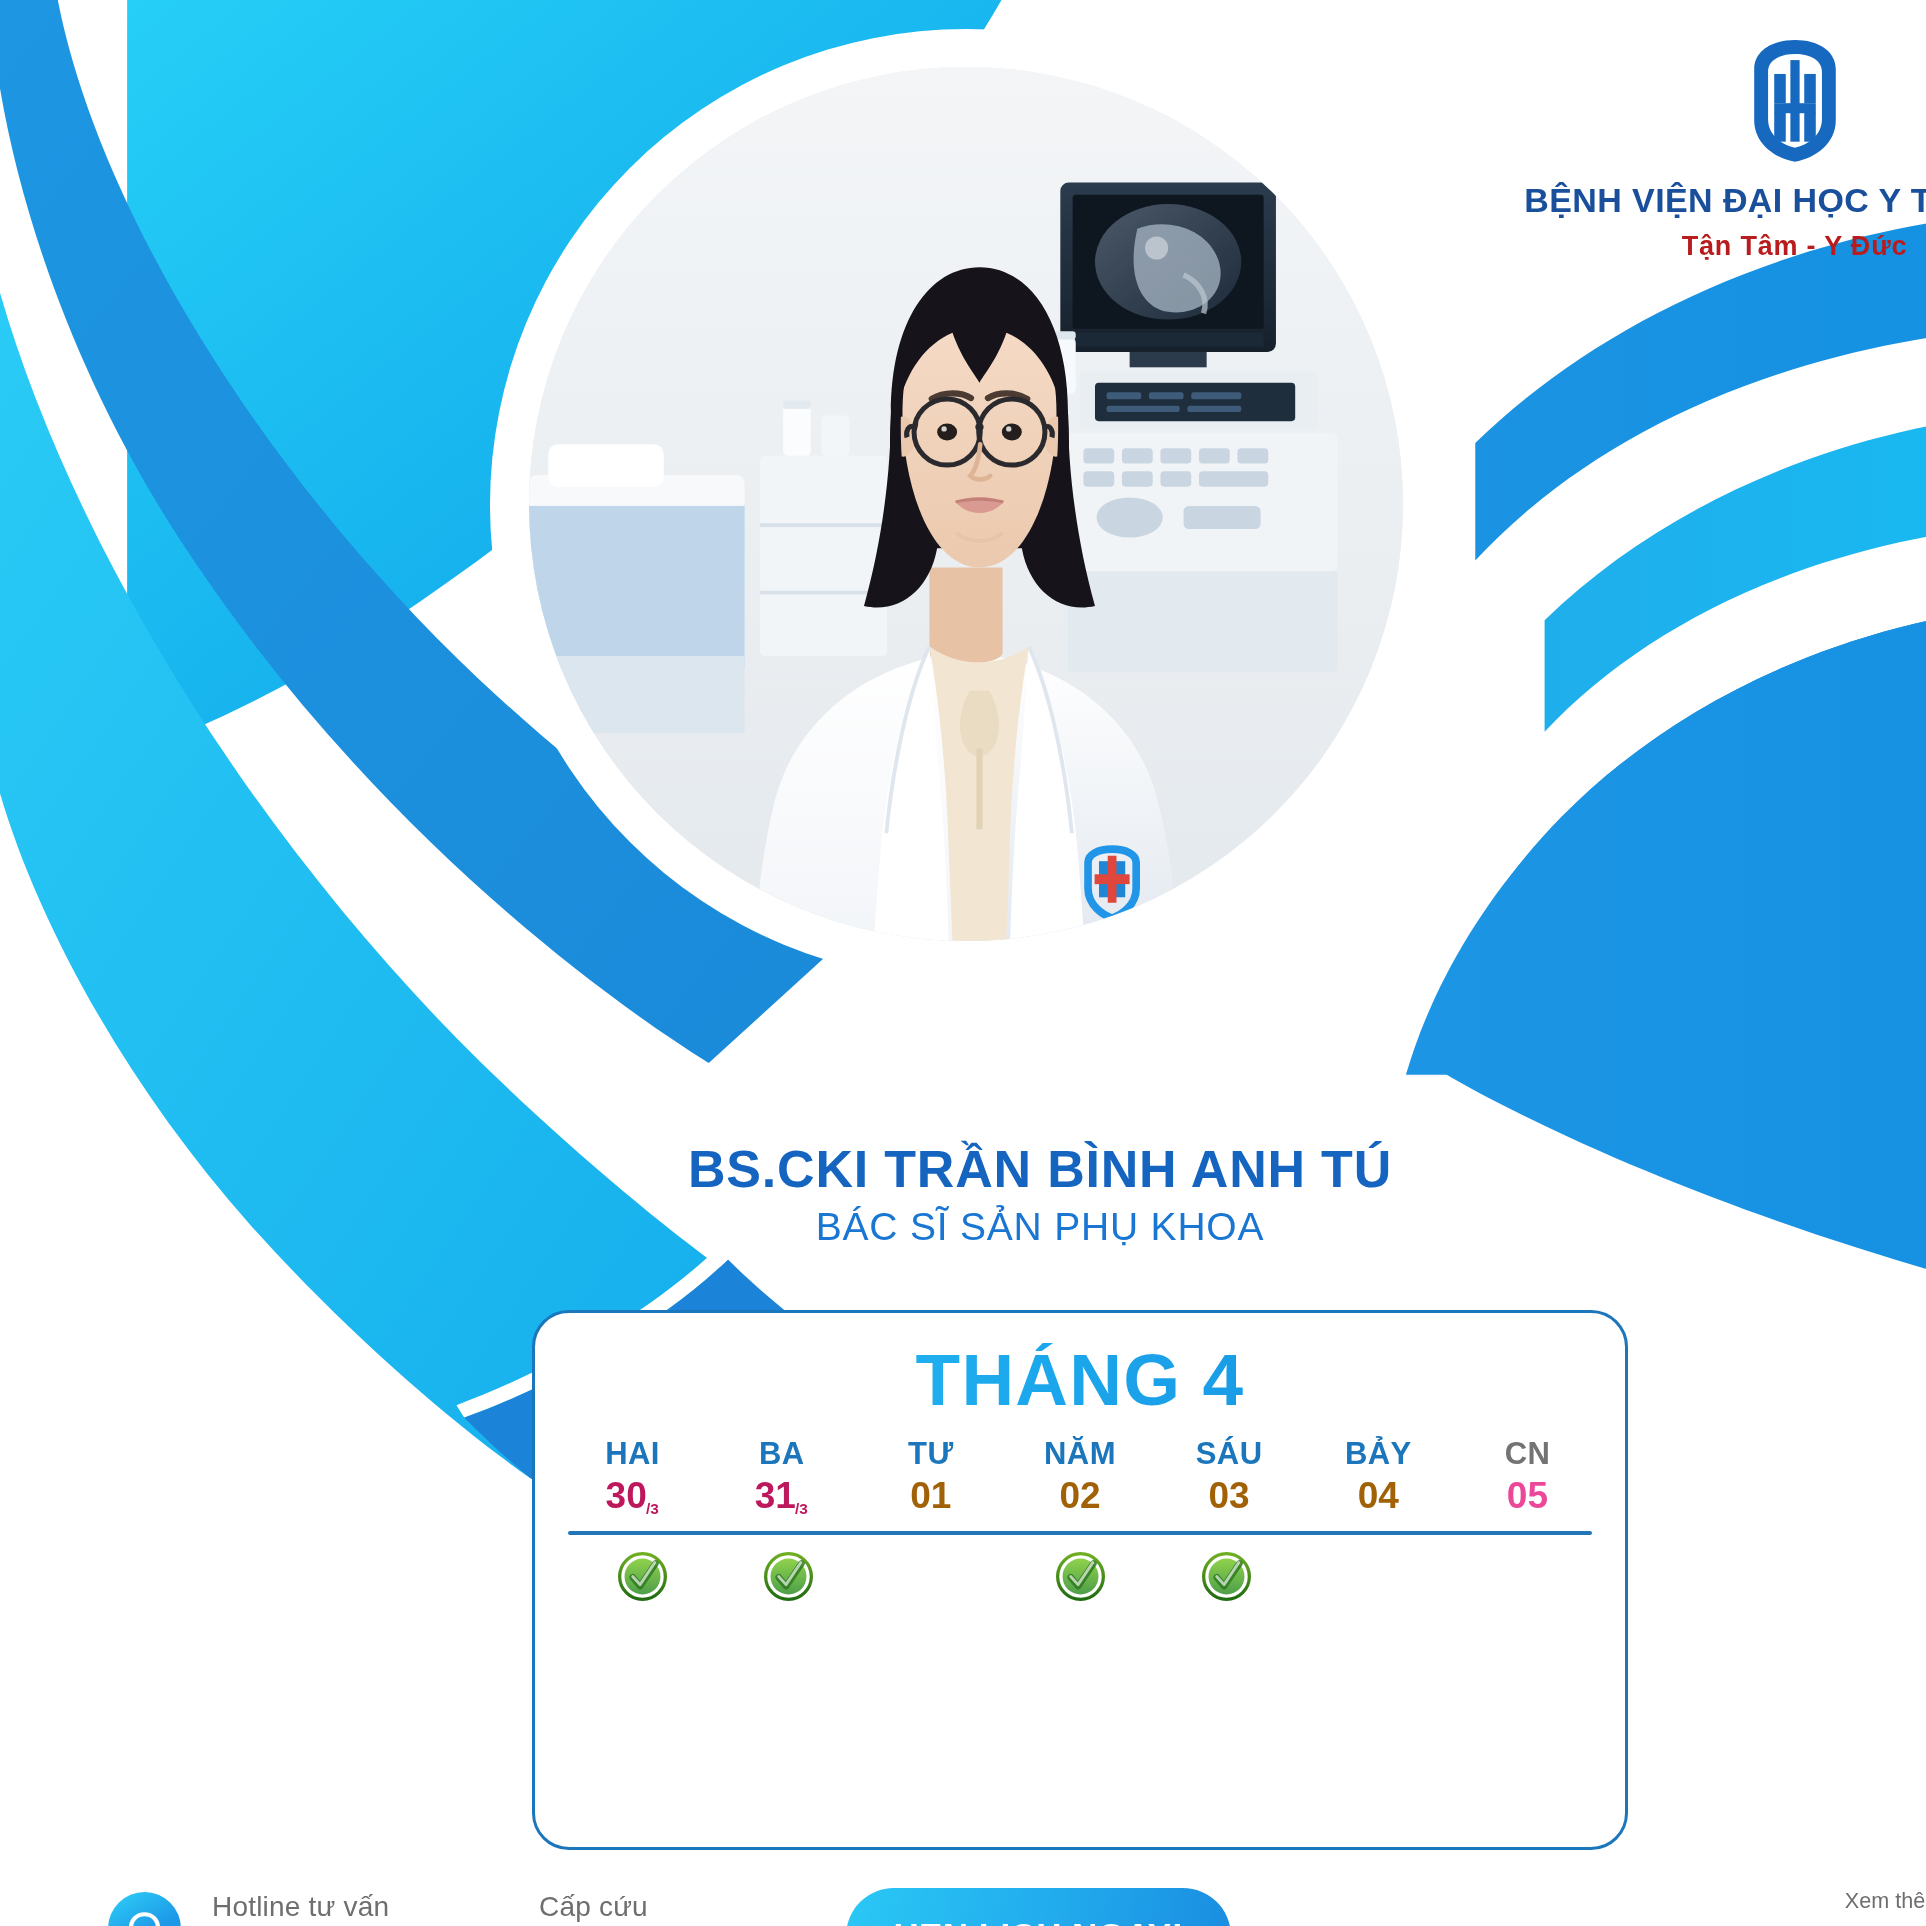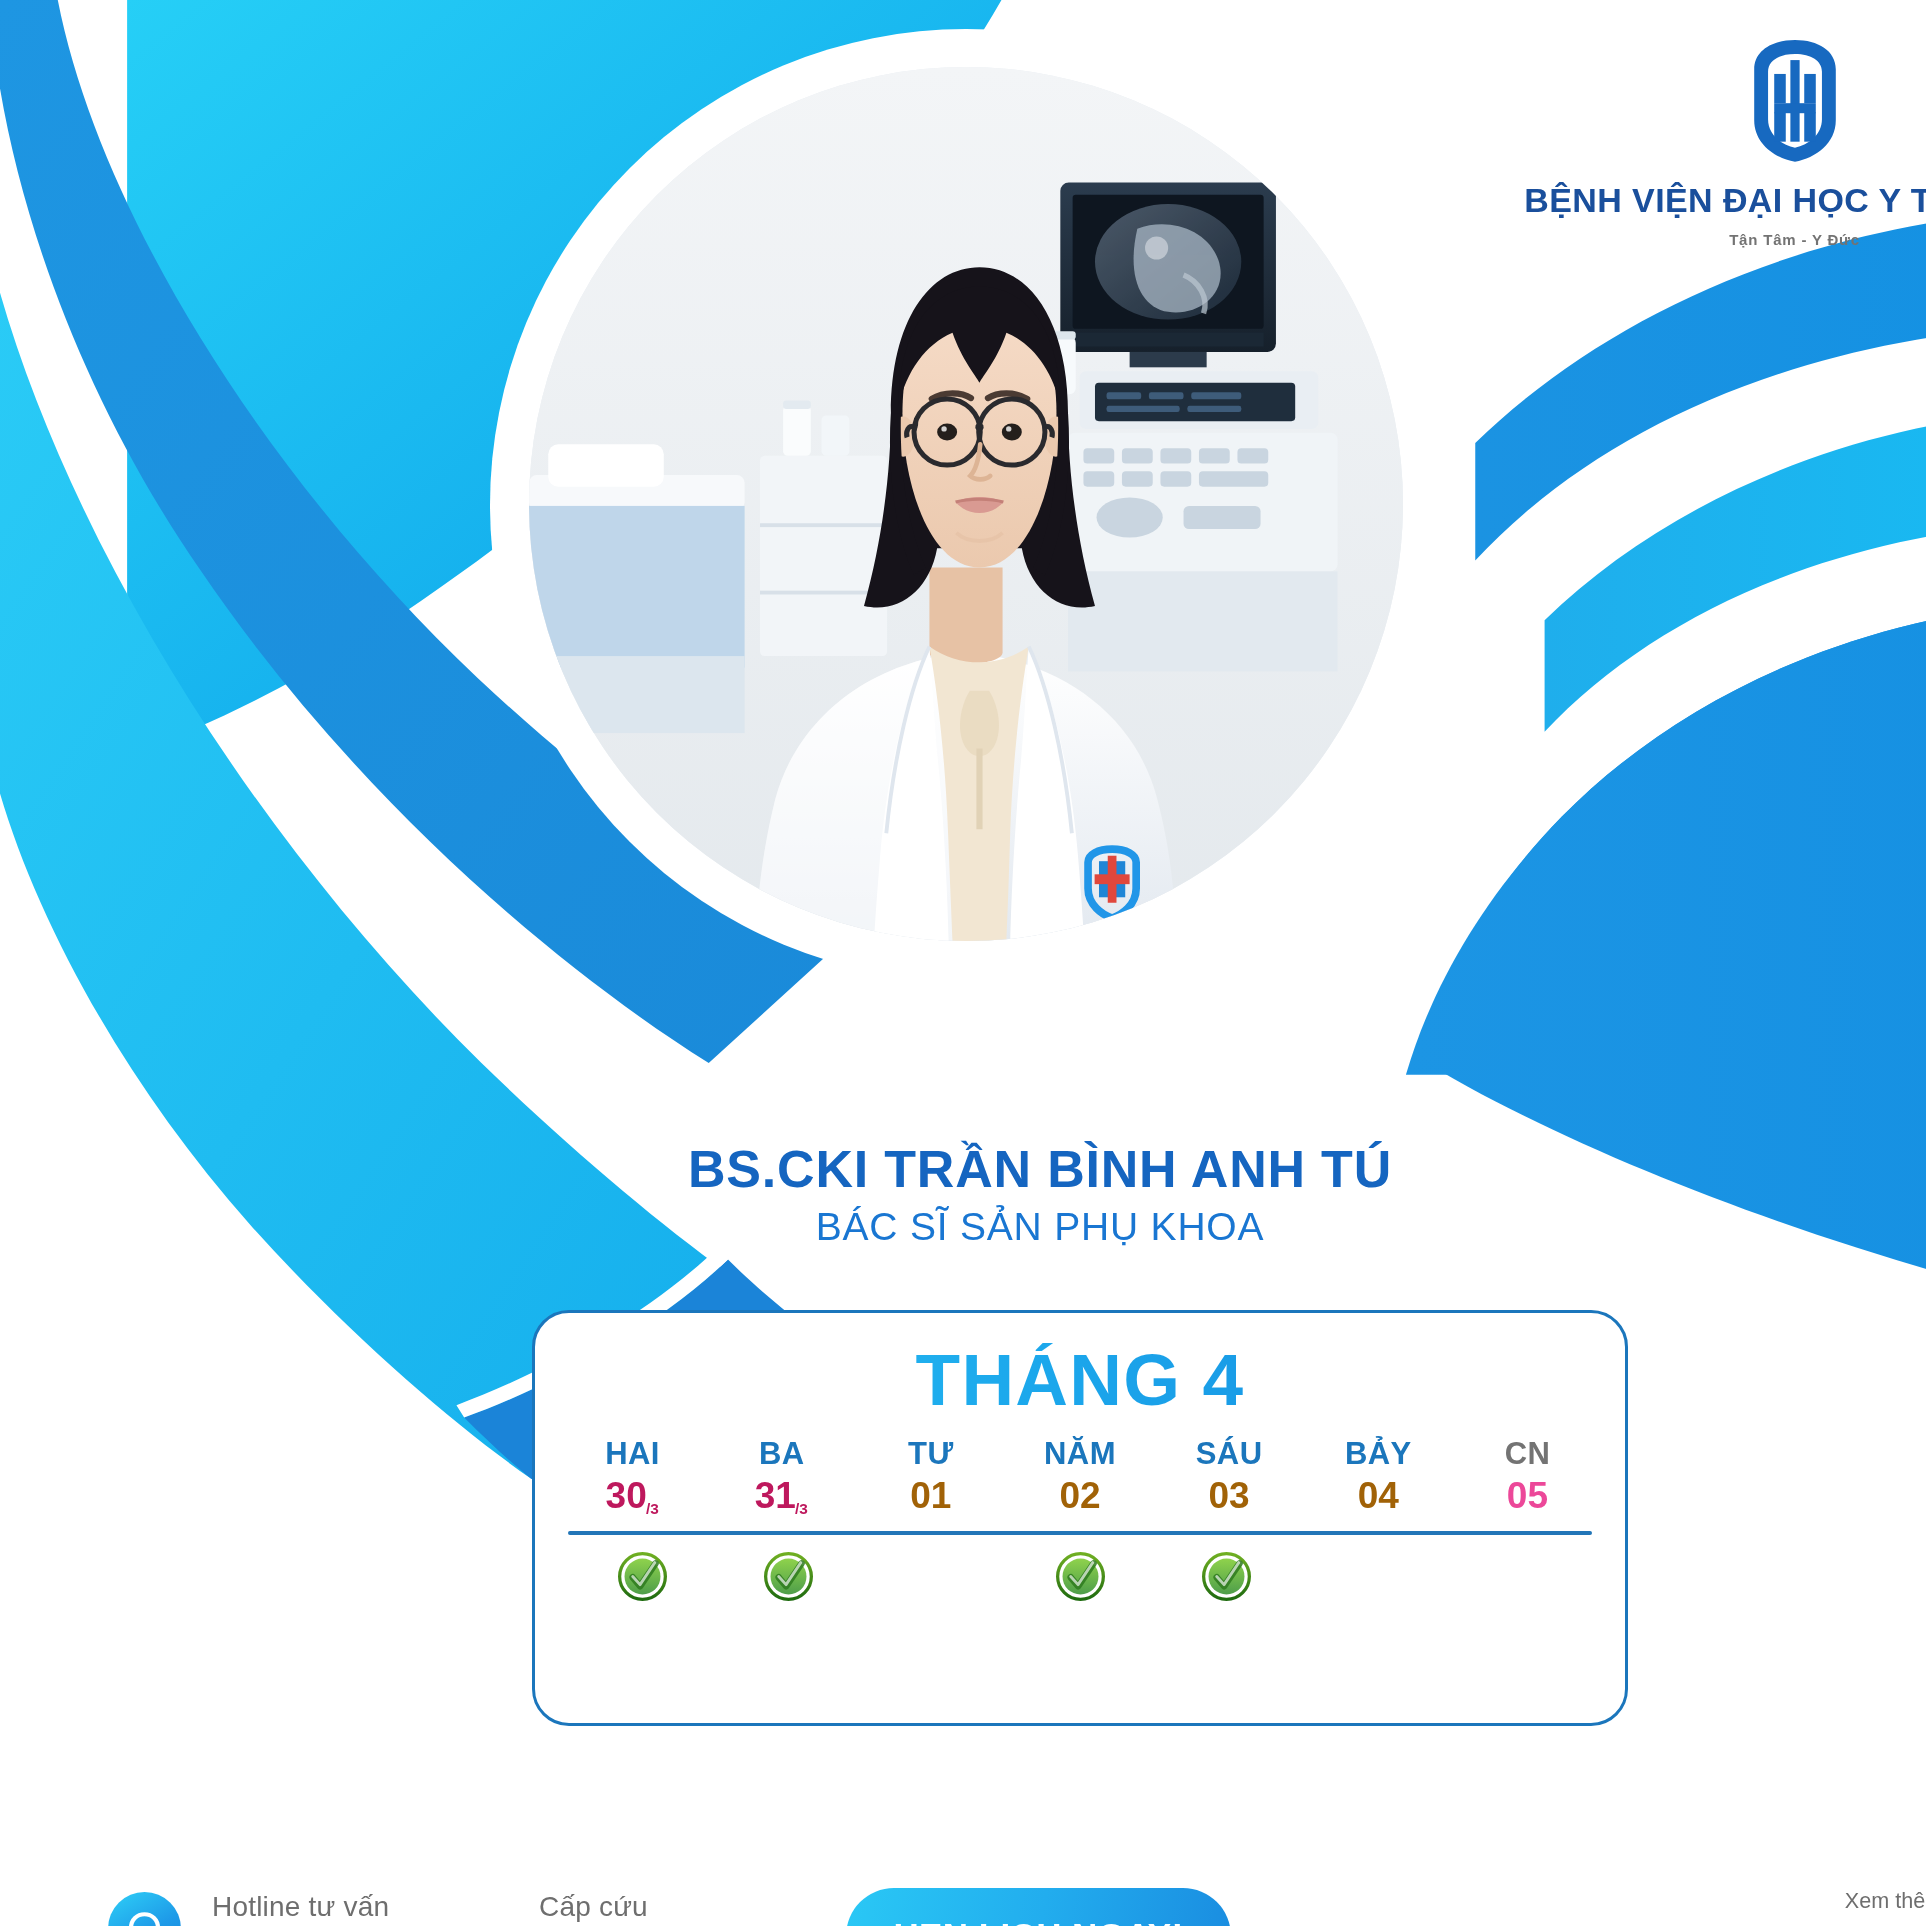--- a/index.html
+++ b/index.html
@@ -25,22 +25,22 @@
   }
   .logo-mark{ width:116px; height:127px; }
   .logo-name{
     margin-top:17px;
     font-size:34px; font-weight:bold; letter-spacing:0.4px;
     color:#1a4f9c; text-align:center; white-space:nowrap;
     font-family:"Liberation Sans", sans-serif;
   }
   .logo-slogan{
     margin-top:10.8px;
-    font-size:15px; font-weight:bold; letter-spacing:0.8px;
-    color:#737373; text-align:center; white-space:nowrap;
+    font-size:27px; font-weight:bold; letter-spacing:0.8px;
+    color:#b91c1c; text-align:center; white-space:nowrap;
   }
 
   
   .photo-ring{
     position:absolute;
     left:490px; top:29px;
     width:952px; height:952px;
     border-radius:50%;
     background:#ffffff;
     z-index:30;
@@ -68,21 +68,21 @@
   .doctor-spec{
     margin-top:10px;
     font-size:39px; font-weight:400; letter-spacing:0.8px;
     color:#1976D2; line-height:1.05;
   }
 
   
   .cal-card{
     position:absolute;
     left:532px; top:1310px;
-    width:1096px; height:416px;
+    width:1096px; height:540px;
     border:3.5px solid #1B76BC;
     border-radius:37px;
     background:#ffffff;
     z-index:40;
   }
   .cal-month{
     margin-top:30px;
     text-align:center;
     font-size:73px; font-weight:bold; letter-spacing:1.2px;
     line-height:1;

